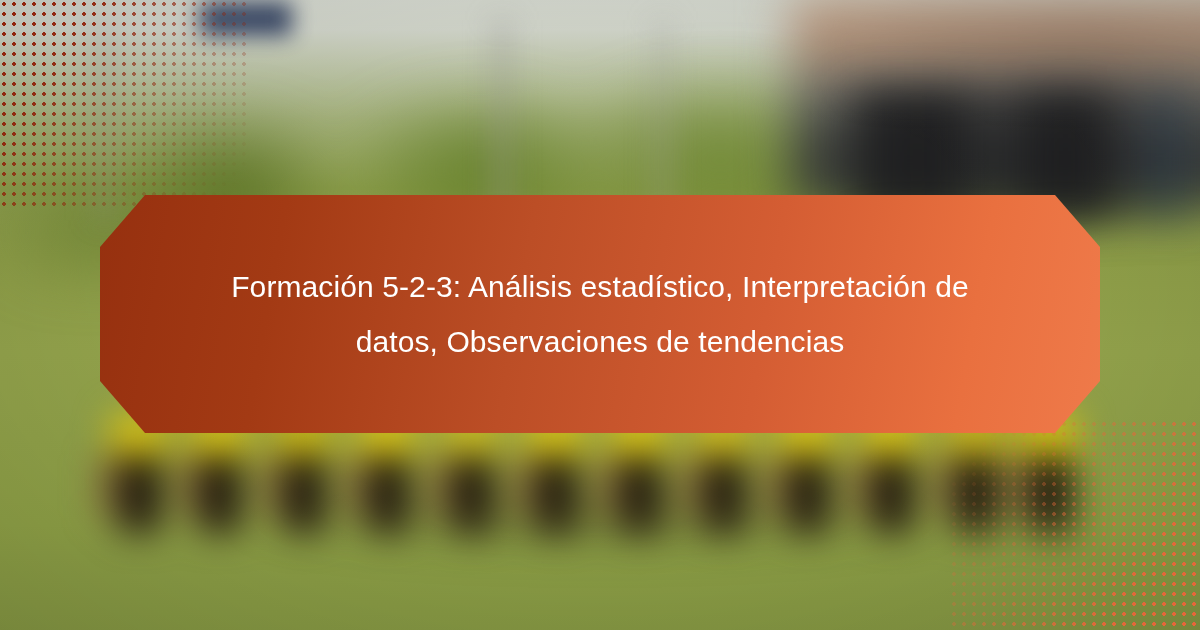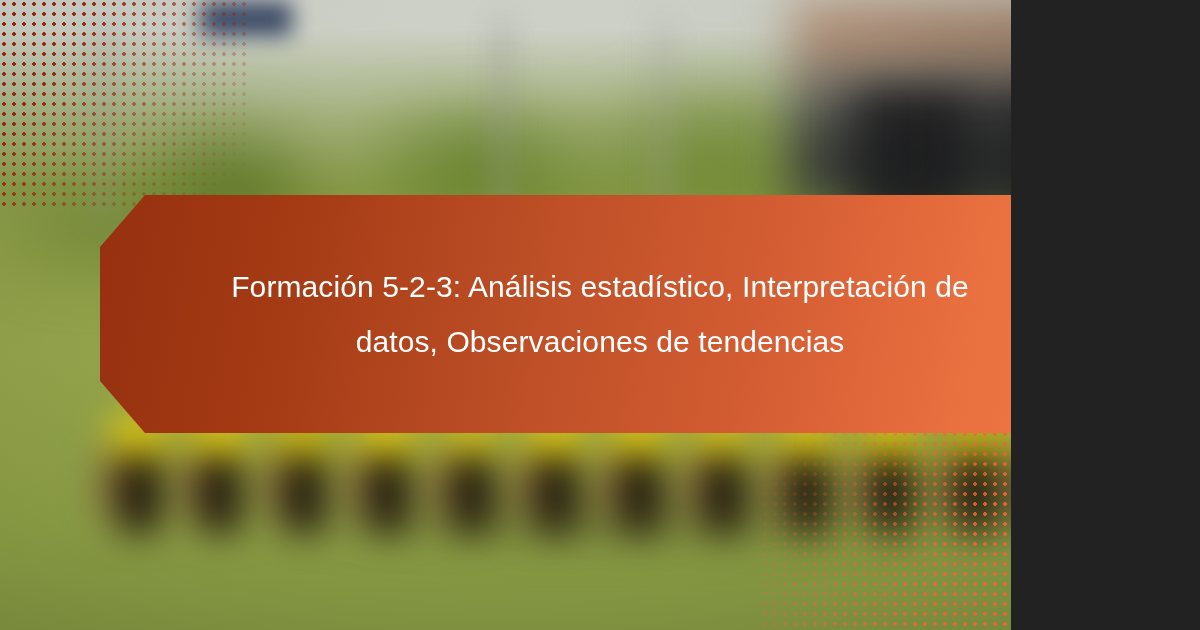--- a/index.html
+++ b/index.html
@@ -3,21 +3,21 @@
 <meta charset="utf-8">
 <title>Social Card</title>
 <style>
   html, body {
     margin: 0;
     padding: 0;
     background: #222;
   }
   #card {
     position: relative;
-    width: 1011px;
+    width: 1200px;
     height: 630px;
     overflow: hidden;
     font-family: "Liberation Sans", "DejaVu Sans", sans-serif;
     background: #8a9a6a;
   }
 
   
   .bg-layer {
     position: absolute;
     inset: 0;

